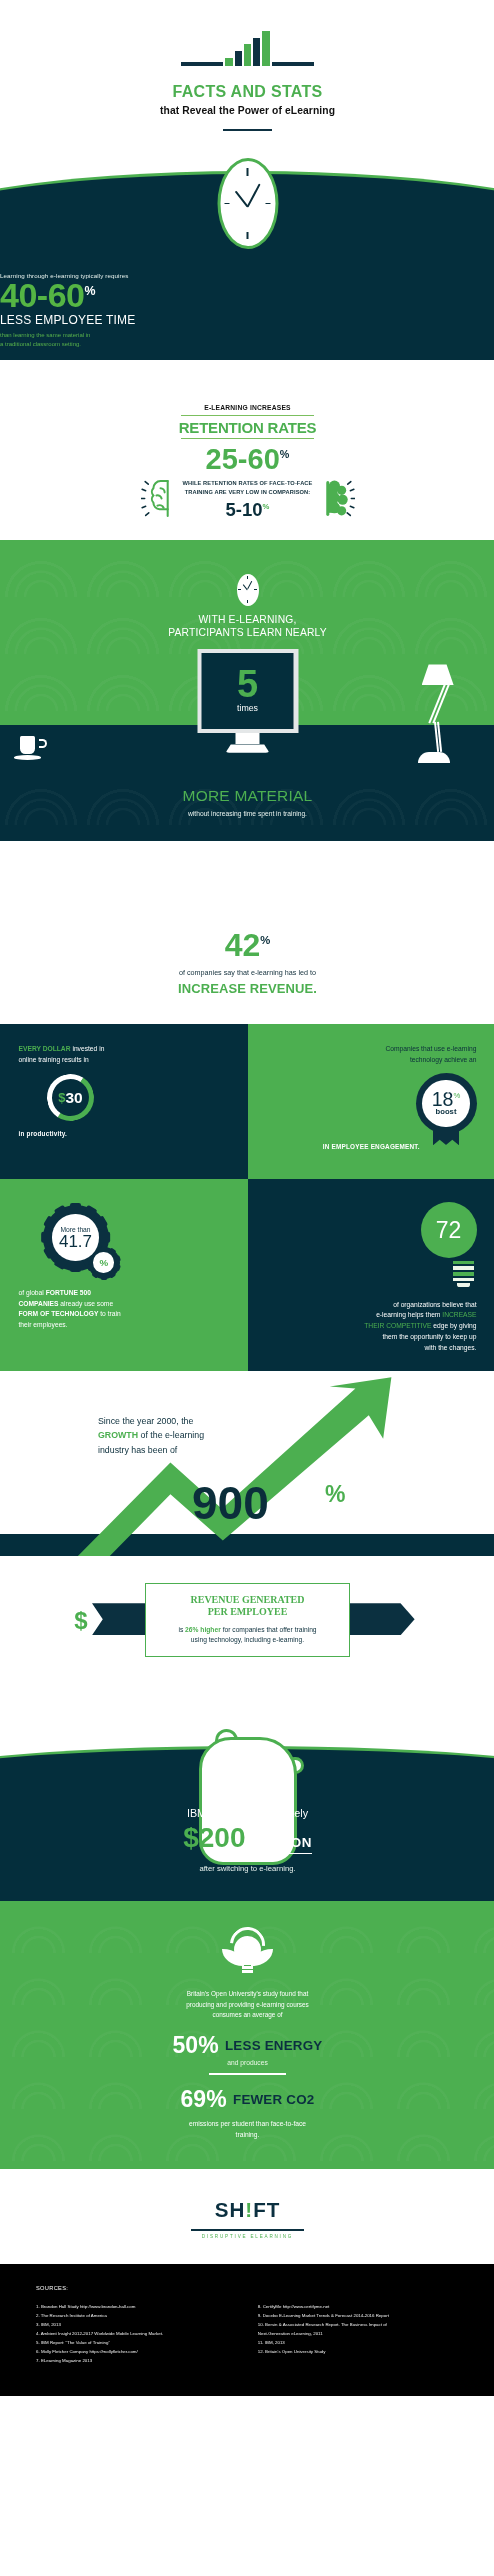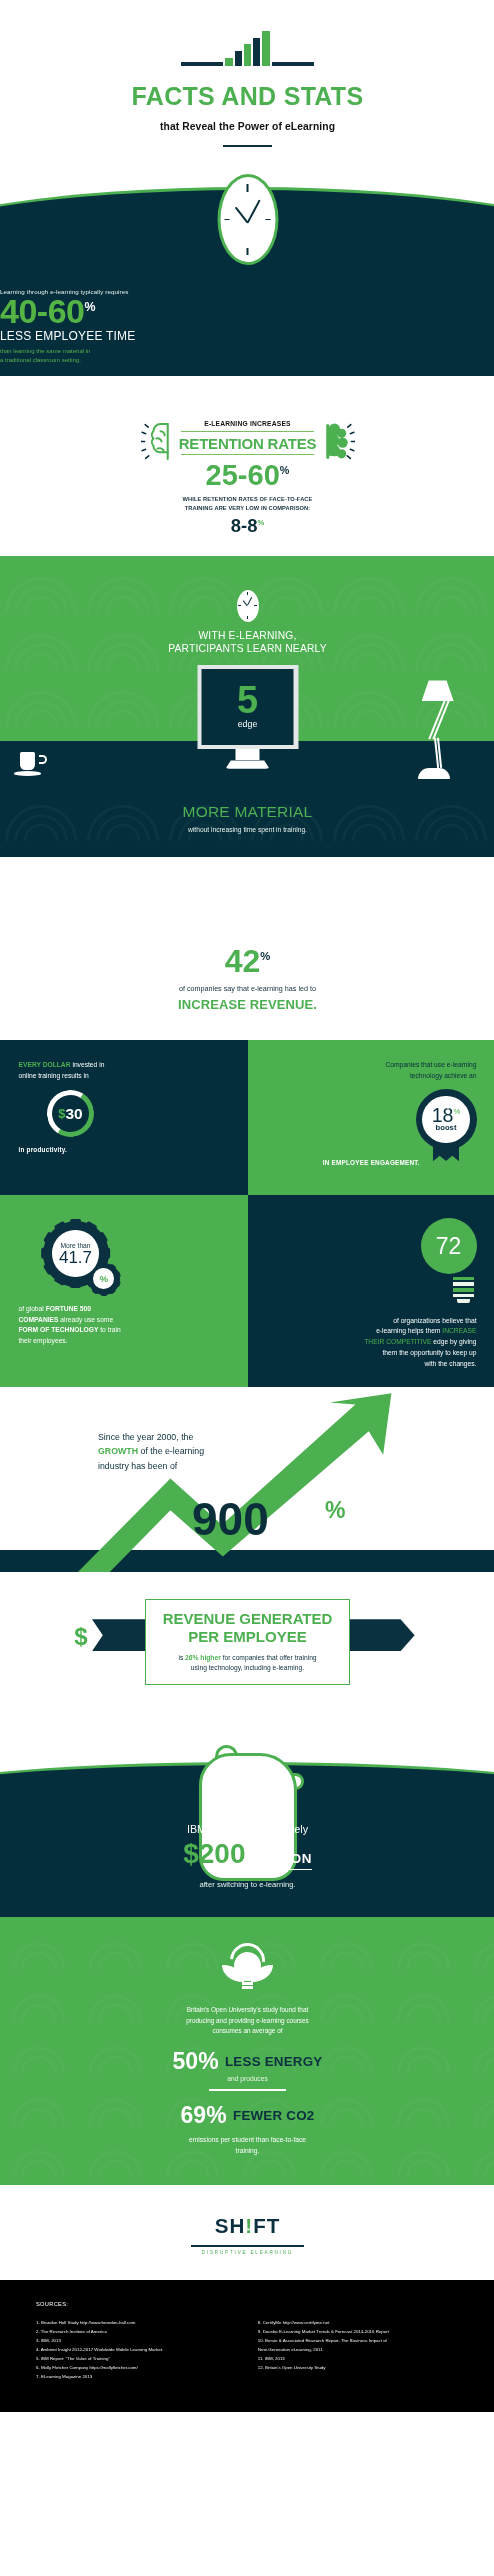--- a/index.html
+++ b/index.html
@@ -15,21 +15,21 @@
   
   .sec { position:relative; width:495px; overflow:hidden; }
   .g { color:#4caf50; }
 
   
   .header { padding:30px 0 12.4px; background:#fff; text-align:center; }
   .logo-bars { display:flex; align-items:flex-end; justify-content:center; gap:2.1px; height:36px; margin-bottom:17.5px;}
   .logo-bars .ln { width:42px; height:3.6px; background:#0e3142; align-self:flex-end;}
   .logo-bars .b { width:7.2px; background:#4caf50; }
   .logo-bars .b.dk { background:#0e3142; }
-  h1.title { font-size:25px; font-weight:bold; letter-spacing:0.3px; color:#4caf50; line-height:1; margin-bottom:12px;}
+  h1.title { font-size:16px; font-weight:bold; letter-spacing:0.3px; color:#4caf50; line-height:1; margin-bottom:5px;}
   h2.subtitle { font-size:10.3px; font-weight:bold; color:#111; letter-spacing:0.1px; }
   .rule { width:49px; height:2.6px; background:#0e3142; margin:13.4px auto 0; }
 
   
   .s1 { height:216px; background:#fff; }
   .s1 .curvewrap { position:absolute; inset:0; }
   .s1 .dome {
     position:absolute; left:-22%; top:27px; width:144%; height:464px;
     background:#042e3c; border-radius:50% 50% 0 0 / 62px 62px 0 0;
     border-top:3.6px solid #4caf50;
@@ -53,21 +53,21 @@
   .bignum { font-size:34px; font-weight:bold; color:#55b544; line-height:.98; letter-spacing:-0.5px;}
   .bignum sup { font-size:12.4px; color:#fff; vertical-align:super; font-weight:bold;}
   .s1 .mid { font-size:12px; color:#fff; letter-spacing:0.2px; margin-top:1px;}
   .s1 .tail { font-size:6px; color:#57b04b; line-height:1.5; margin-top:3.6px;}
 
   
   .s2 { background:#fff; padding:0 0 20.6px; }
   .s2 .topcurve { height:17.5px; background:#042e3c; position:relative; overflow:hidden;}
   .s2 .topcurve .cut { position:absolute; left:-22%; top:-34px; width:144%; height:82px;
      background:#fff; border-radius:0 0 50% 50% / 0 0 49px 49px; border-bottom:3.6px solid #4caf50;}
-  .s2 .inner { display:flex; align-items:flex-start; justify-content:center; gap:3.1px; padding-top:27px;}
+  .s2 .inner { display:flex; align-items:flex-end; justify-content:center; gap:3.1px; padding-top:27px;}
   .brain { width:35px; height:42px; position:relative; flex:0 0 auto;}
   .s2 .mid { text-align:center; }
   .capline { font-size:6.7px; font-weight:bold; color:#111; letter-spacing:0.2px; }
   .hr-thin { height:1px; background:#7bbf5e; margin:3.6px auto; width:133px; }
   .ret { font-size:15px; font-weight:bold; color:#4caf50; letter-spacing:-0.2px; line-height:1;}
   .ret2 { font-size:29px; font-weight:bold; color:#4caf50; line-height:1; margin-top:6.2px;}
   .ret2 sup { font-size:10.8px; color:#0b2e3b; vertical-align:super;}
   .s2 .note { font-size:5.7px; font-weight:bold; color:#13303c; line-height:1.55; margin-top:4.6px; letter-spacing:0.1px;}
   .s2 .small { font-size:18.5px; font-weight:bold; color:#0b2e3b; margin-top:4.1px; line-height:1;}
   .s2 .small sup { font-size:7.7px; color:#4caf50; vertical-align:super;}
@@ -187,21 +187,21 @@
   .s6 .n900{ position:absolute; left:192px; top:109px; font-size:46px; font-weight:bold; color:#0b2e3b; line-height:1; z-index:5;}
   .s6 .pc{ position:absolute; left:325px; top:110px; font-size:23px; font-weight:bold; color:#4caf50; z-index:5;}
 
   
   .s7{ background:#fff; padding:27px 0 31px; position:relative;}
   .ribbon{ position:relative; width:361px; margin:0 auto; height:71px;}
   .ribbon .tail-l{ position:absolute; left:25px; top:20.6px; width:77px; height:32px; background:#0b3040; clip-path:polygon(0 0,100% 0,100% 100%,0 100%,14% 50%);}
   .ribbon .tail-r{ position:absolute; right:13.4px; top:20.6px; width:88px; height:32px; background:#0b3040; clip-path:polygon(0 0,84% 0,100% 50%,84% 100%,0 100%);}
   .ribbon .dollar{ position:absolute; left:7.2px; top:24px; font-size:24px; font-weight:bold; color:#4caf50;}
   .ribbon .box{ position:absolute; left:78px; top:0; width:205px; min-height:71px; background:#fff; border:1px solid #4caf50; text-align:center; padding:10.3px 8.2px;}
-  .ribbon .box h3{ font-size:15px; font-weight:bold; color:#4caf50; line-height:1.2;}
+  .ribbon .box h3{ font-size:10px; font-weight:bold; color:#4caf50; line-height:1.2;font-family:Liberation Serif, serif;}
   .ribbon .box p{ font-size:6.7px; color:#0b2e3b; line-height:1.5; margin-top:7.2px;}
   .ribbon .box p b{ color:#4caf50; font-weight:bold;}
 
   
   .s8{ position:relative; background:#fff; height:216px; overflow:hidden;}
   .s8 .dome{ position:absolute; left:-22%; top:61px; width:144%; height:361px; background:#042e3c; border-radius:50% 50% 0 0/36px 36px 0 0; border-top:3.1px solid #4caf50;}
   .piggy{ position:absolute; left:50%; transform:translateX(-50%); top:40px; z-index:5; width:108px; height:82px;}
   .piggy .body{ position:absolute; left:5.2px; top:12.4px; width:98px; height:61px; background:#fff; border:3.6px solid #4caf50; border-radius:32px 37px 24px 24px;}
   .piggy .ear{ position:absolute; left:21.6px; top:4.1px; width:23px;height:23px;background:#fff;border:3.6px solid #4caf50; border-radius:50% 50% 0 50%; transform:rotate(-24deg);}
   .piggy .snout{ position:absolute; right:-2.1px; top:32px; width:17.5px;height:17.5px;background:#fff;border:3.6px solid #4caf50;border-radius:50%;}
@@ -320,21 +320,21 @@
       <div class="mid">
         <div class="capline">E-LEARNING INCREASES</div>
         <div class="hr-thin"></div>
         <div class="ret">RETENTION RATES</div>
         <div class="hr-thin"></div>
         <div class="ret2"><span>25-60</span><sup>%</sup></div>
         <div class="note">
           <div>WHILE RETENTION RATES OF FACE-TO-FACE</div>
           <div>TRAINING ARE VERY LOW IN COMPARISON:</div>
         </div>
-        <div class="small"><span>8-8</span><sup>%</sup></div>
+        <div class="small"><span>5-10</span><sup>%</sup></div>
       </div>
       <div class="brain">
         <svg viewBox="0 0 70 84" width="36" height="43">
           <g fill="#4caf50">
             <rect x="14" y="8" width="6" height="68" rx="3"></rect>
             <circle cx="30" cy="18" r="11"></circle>
               <circle cx="44" cy="26" r="9"></circle>
             <circle cx="30" cy="40" r="10"></circle>
               <circle cx="46" cy="44" r="10"></circle>
             <circle cx="30" cy="60" r="11"></circle>
@@ -371,21 +371,21 @@
       <div class="floor"></div>
       <div class="mug">
         <div class="cup"></div>
           <div class="handle"></div>
           <div class="saucer"></div>
       </div>
       <div class="monitor">
         <div class="bezel">
           <div class="screen">
             <div class="five">5</div>
-            <div class="times">edge</div>
+            <div class="times">times</div>
           </div>
         </div>
         <div class="neck"></div>
           <div class="base"></div>
       </div>
       <div class="lamp">
         <div class="shade"></div>
           <div class="arm1"></div>
           <div class="arm2"></div>
         <div class="arm3"></div>

